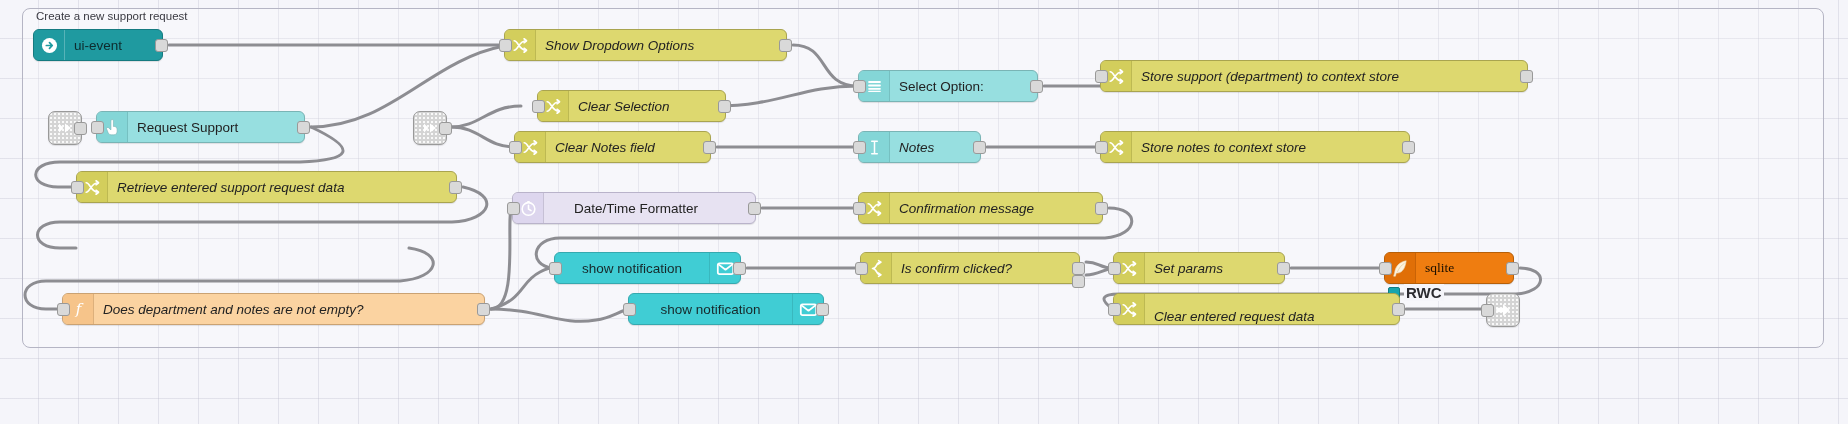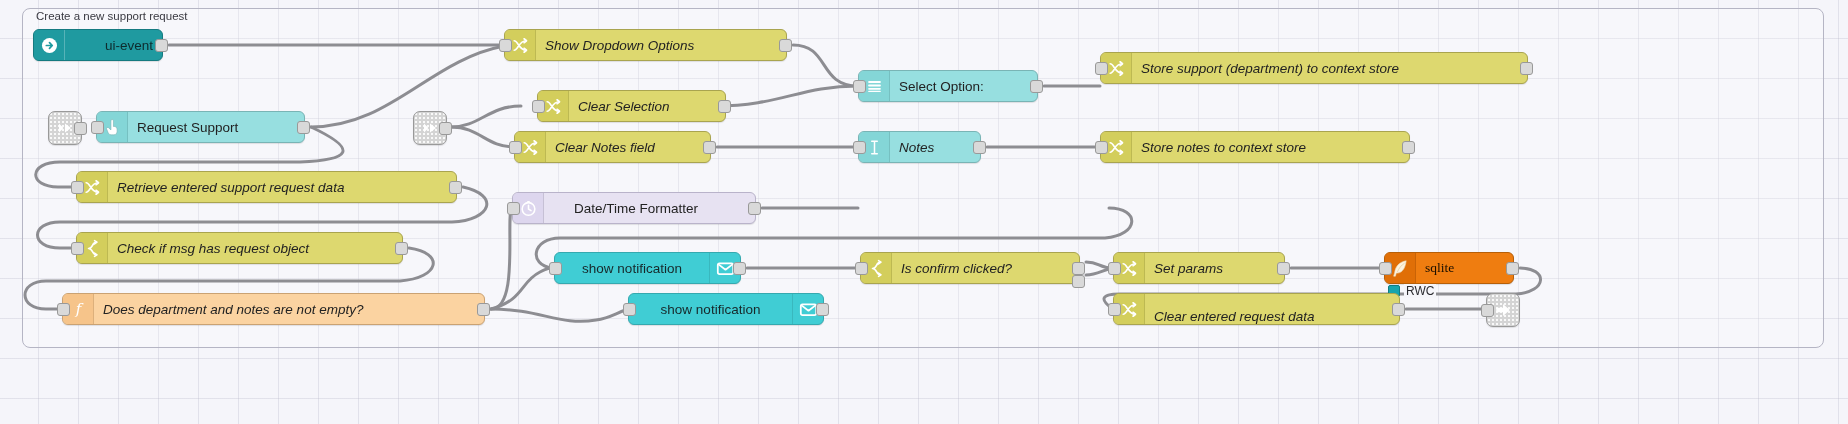--- a/index.html
+++ b/index.html
@@ -58,21 +58,21 @@
   .n-change{background:#ddd86f;border-color:#a9a44f;}
   .n-change .ic{background:#d3ce5c;}
   .n-switch{background:#ddd86f;border-color:#a9a44f;}
   .n-switch .ic{background:#d3ce5c;}
   .n-function{background:#fbd3a1;border-color:#caa273;}
   .n-function .ic{background:#f6c48a;}
   .n-ui{background:#97dfe0;border-color:#79b4b5;}
   .n-ui .ic{background:#84d6d7;}
   .n-uievent{background:#1f9aa0;border-color:#157a80;}
   .n-uievent .ic{background:#1f9aa0;border-right-color:rgba(255,255,255,.25);}
-  .n-uievent .lbl{color:#0d2b2d;text-align:right;}
+  .n-uievent .lbl{color:#0d2b2d;}
   .n-notify{background:#40cdd4;border-color:#35a9af;}
   .n-notify .lbl{color:#17282a;}
   .n-notify .ic.right{background:transparent;}
   .n-datetime{background:#e7e2f2;border-color:#b9b3ca;}
   .n-datetime .ic{background:#ddd6ee;}
   .n-sqlite{background:#ef7d10;border-color:#b65f08;}
   .n-sqlite .ic{background:#e06f07;}
   .n-sqlite .lbl{color:#1c1000;}
   
   .linknode{
@@ -82,21 +82,21 @@
     background-image:radial-gradient(rgba(255,255,255,.85) 1px, transparent 1px);
     background-size:4px 4px;
     display:flex;align-items:center;justify-content:center;
     box-shadow:0 1px 1px rgba(0,0,0,.10);
   }
   
   .status{
     position:absolute;display:flex;align-items:center;gap:4px;
   }
   .status .dot{width:10px;height:10px;border-radius:2px;background:#17a5ad;border:1px solid #0f7d83;}
-  .status .stxt{font-size:12px;color:#2b2b30;background:#f5f5fa;padding:0 2px;}
+  .status .stxt{font-size:15px;color:#2b2b30;background:#f5f5fa;padding:0 2px;font-weight:bold;}
   svg.gly{display:block;}
 </style>
 </head>
 <body>
 
 <div id="canvas">
 
   <div class="group-box" style="left:22px;top:8px;width:1800px;height:338px;"></div>
   <div class="group-label" style="left:36px;top:10px;">Create a new support request</div>
 
@@ -211,21 +211,21 @@
         <rect x="4" y="9.4" width="16" height="2.6" rx="1" fill="#fff"></rect>
         <rect x="4" y="13.8" width="16" height="2.2" rx="1" fill="#fff"></rect>
         <rect x="4" y="17.4" width="16" height="1.6" rx="0.8" fill="#fff"></rect>
       </svg>
     </div>
     <div class="lbl">Select Option:</div>
     <span class="port in"></span>
     <span class="port out"></span>
   </div>
 
-  <div class="node n-change italic" style="left:1100px;top:52px;width:428px;">
+  <div class="node n-change italic" style="left:1100px;top:60px;width:428px;">
     <div class="ic">
       <svg class="gly" width="19" height="19" viewBox="0 0 24 24">
         <path d="M4 6 C 9 6 10 18 19 18 M4 18 C 9 18 10 6 19 6" stroke="#fff" stroke-width="2.1" fill="none" stroke-linecap="round"></path>
         <path d="M16.5 3.5 L19.6 6 L16.5 8.5" stroke="#fff" stroke-width="2.1" fill="none" stroke-linecap="round" stroke-linejoin="round"></path>
         <path d="M16.5 15.5 L19.6 18 L16.5 20.5" stroke="#fff" stroke-width="2.1" fill="none" stroke-linecap="round" stroke-linejoin="round"></path>
       </svg>
     </div>
     <div class="lbl">Store support (department) to context store</div>
     <span class="port in"></span>
     <span class="port out"></span>
@@ -298,46 +298,46 @@
         <path d="M4 6 C 9 6 10 18 19 18 M4 18 C 9 18 10 6 19 6" stroke="#fff" stroke-width="2.1" fill="none" stroke-linecap="round"></path>
         <path d="M16.5 3.5 L19.6 6 L16.5 8.5" stroke="#fff" stroke-width="2.1" fill="none" stroke-linecap="round" stroke-linejoin="round"></path>
         <path d="M16.5 15.5 L19.6 18 L16.5 20.5" stroke="#fff" stroke-width="2.1" fill="none" stroke-linecap="round" stroke-linejoin="round"></path>
       </svg>
     </div>
     <div class="lbl">Retrieve entered support request data</div>
     <span class="port in"></span>
     <span class="port out"></span>
   </div>
 
-  <div class="node n-switch italic" style="left:76px;top:232px;width:327px;">
-    <div class="ic">
-      <svg class="gly" width="19" height="19" viewBox="0 0 24 24">
-        <path d="M17 4 C 11 4 13 12 7 12 C 13 12 11 20 17 20" stroke="#fff" stroke-width="2.1" fill="none" stroke-linecap="round" stroke-linejoin="round"></path>
-        <path d="M14.6 2 L17.6 4 L14.6 6.2" stroke="#fff" stroke-width="2" fill="none" stroke-linecap="round" stroke-linejoin="round"></path>
-        <path d="M14.6 17.8 L17.6 20 L14.6 22" stroke="#fff" stroke-width="2" fill="none" stroke-linecap="round" stroke-linejoin="round"></path>
-      </svg>
-    </div>
-    <div class="lbl">Check if msg has request object</div>
-    <span class="port in"></span>
-    <span class="port out"></span>
-  </div>
 
   <div class="node n-datetime" style="left:512px;top:192px;width:244px;gap:21px;">
     <div class="ic">
       <svg class="gly" width="19" height="19" viewBox="0 0 24 24">
         <circle cx="12" cy="12.6" r="8" fill="none" stroke="#fff" stroke-width="2"></circle>
         <path d="M12 7.8 V12.6 L15.2 14.6" stroke="#fff" stroke-width="2" fill="none" stroke-linecap="round"></path>
         <path d="M11.2 3.4 h1.6" stroke="#fff" stroke-width="2" stroke-linecap="round"></path>
       </svg>
     </div>
     <div class="lbl">Date/Time Formatter</div>
     <span class="port in"></span>
     <span class="port out"></span>
   </div>
 
+  <div class="node n-change italic" style="left:858px;top:192px;width:245px;">
+    <div class="ic">
+      <svg class="gly" width="19" height="19" viewBox="0 0 24 24">
+        <path d="M4 6 C 9 6 10 18 19 18 M4 18 C 9 18 10 6 19 6" stroke="#fff" stroke-width="2.1" fill="none" stroke-linecap="round"></path>
+        <path d="M16.5 3.5 L19.6 6 L16.5 8.5" stroke="#fff" stroke-width="2.1" fill="none" stroke-linecap="round" stroke-linejoin="round"></path>
+        <path d="M16.5 15.5 L19.6 18 L16.5 20.5" stroke="#fff" stroke-width="2.1" fill="none" stroke-linecap="round" stroke-linejoin="round"></path>
+      </svg>
+    </div>
+    <div class="lbl">Confirmation message</div>
+    <span class="port in"></span>
+    <span class="port out"></span>
+  </div>
 
   <div class="node n-function italic" style="left:62px;top:293px;width:423px;">
     <div class="ic">
       <svg class="gly" width="19" height="19" viewBox="0 0 24 24">
         <text x="12" y="18" font-family="DejaVu Serif, serif" font-size="19" font-style="italic" fill="#fff" text-anchor="middle">f</text>
       </svg>
     </div>
     <div class="lbl">Does department and notes are not empty?</div>
     <span class="port in"></span>
     <span class="port out"></span>

